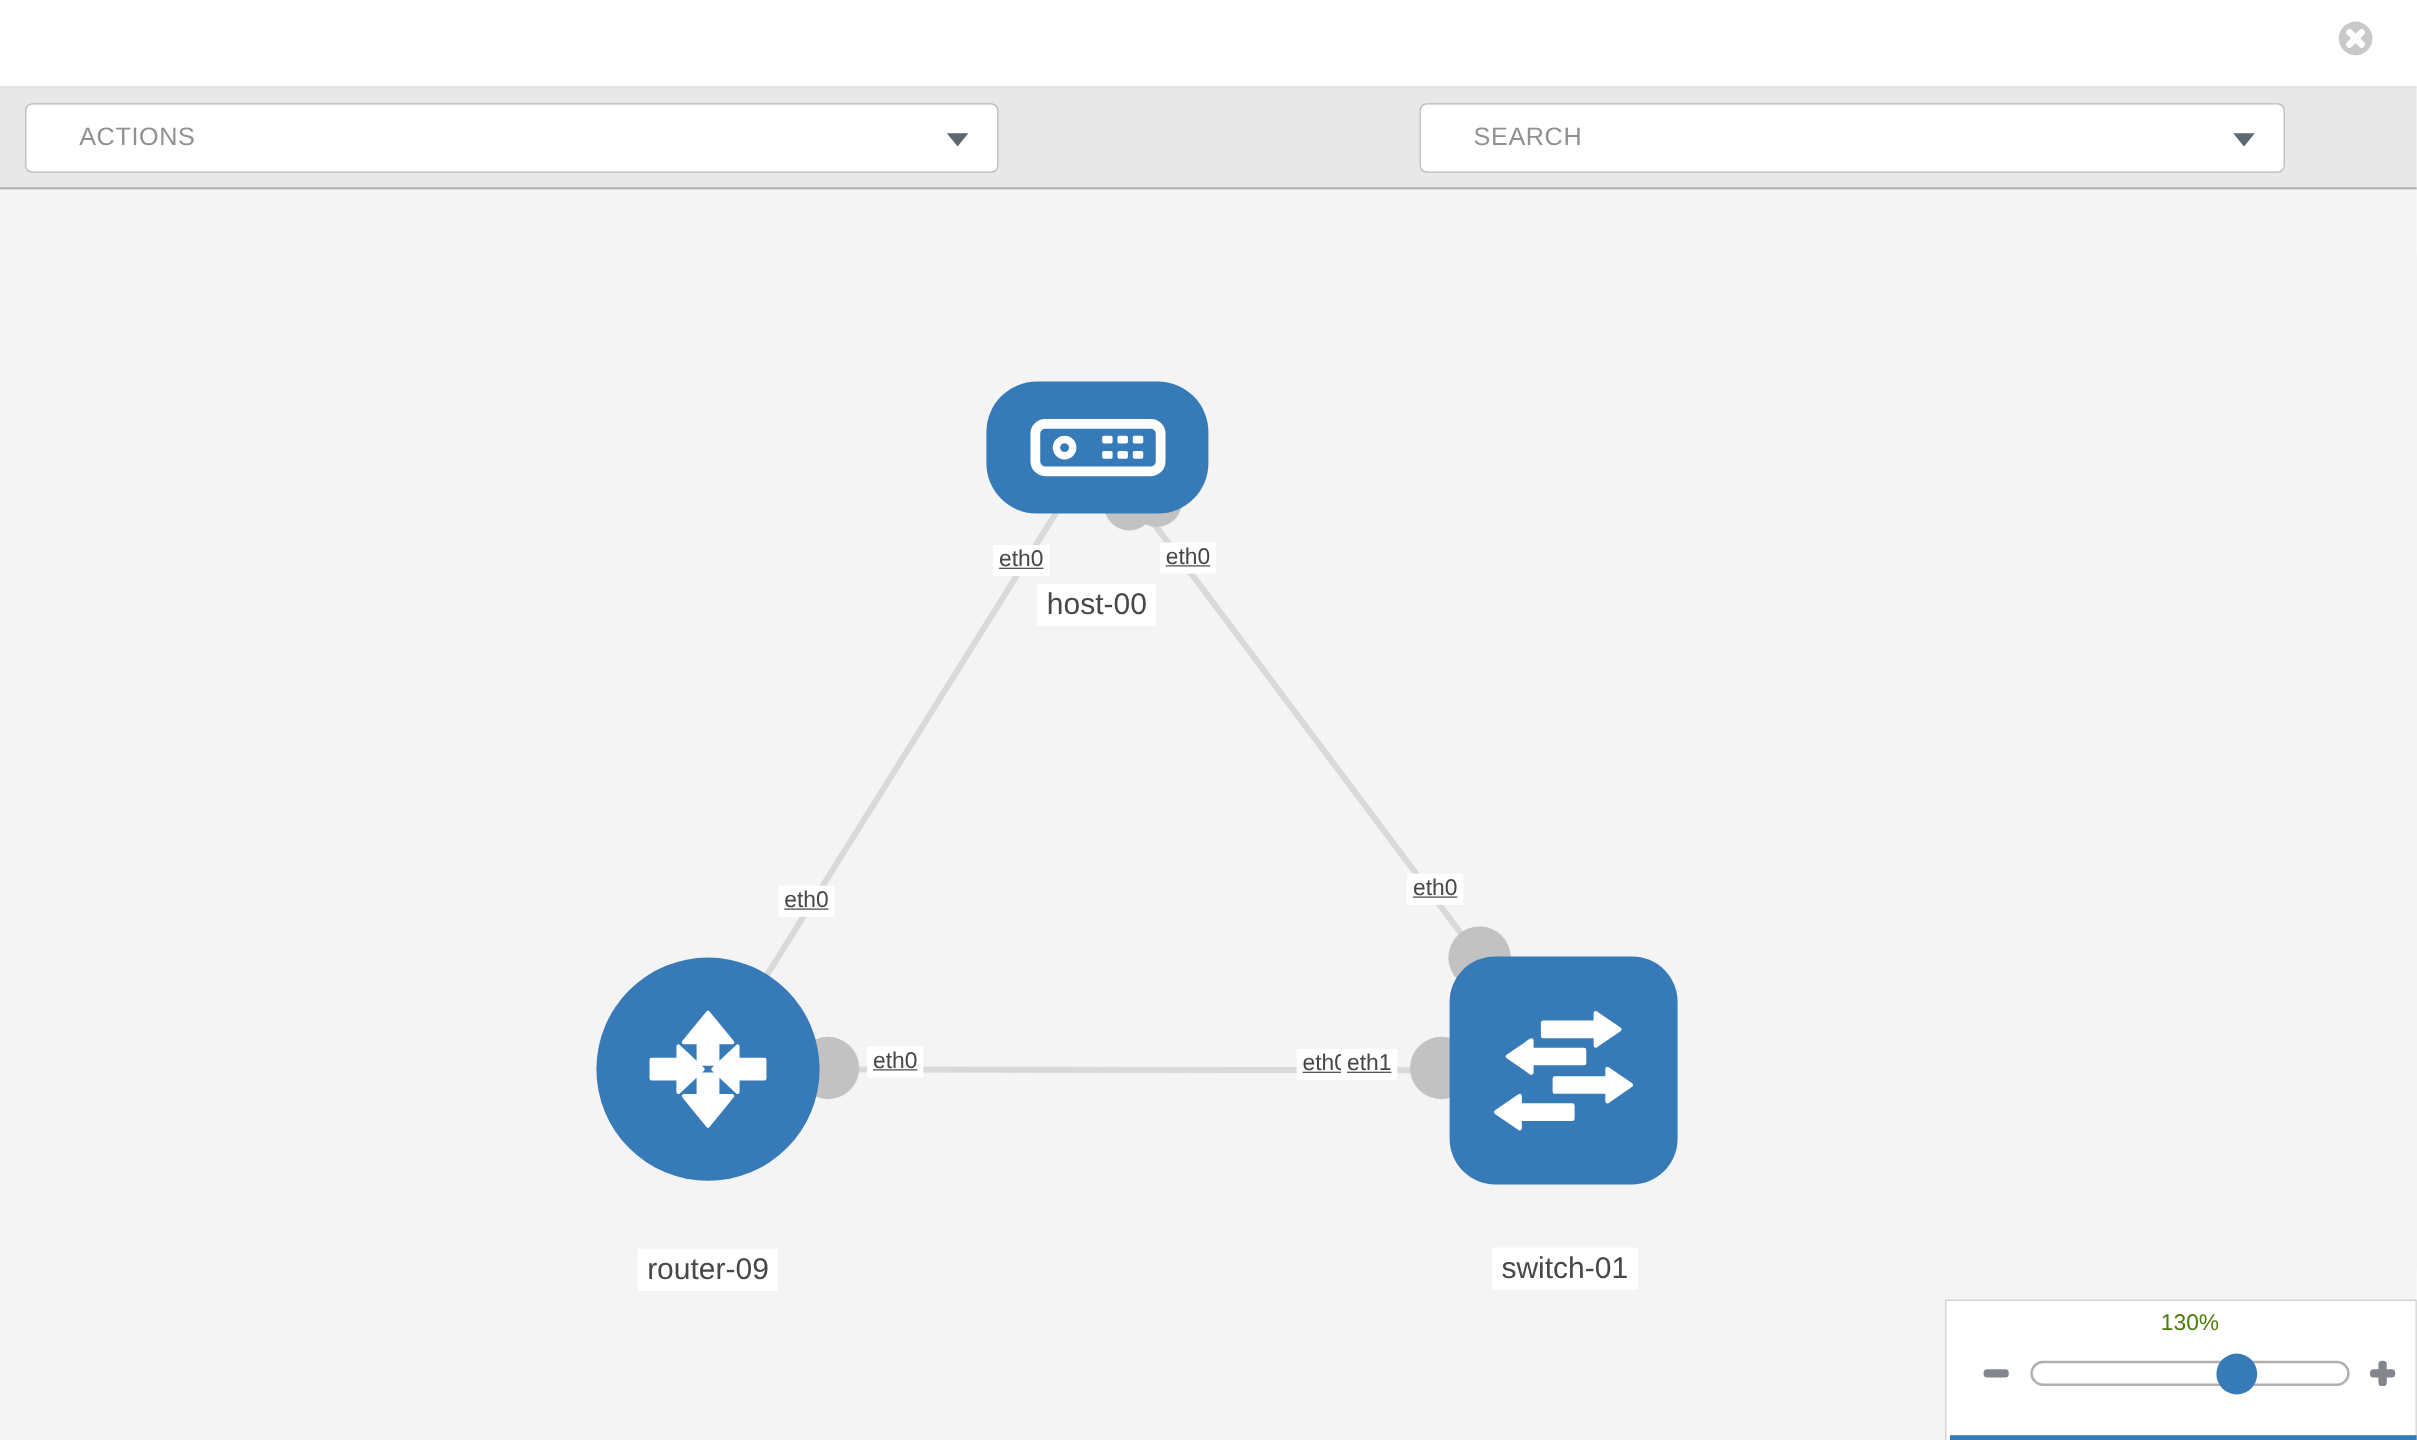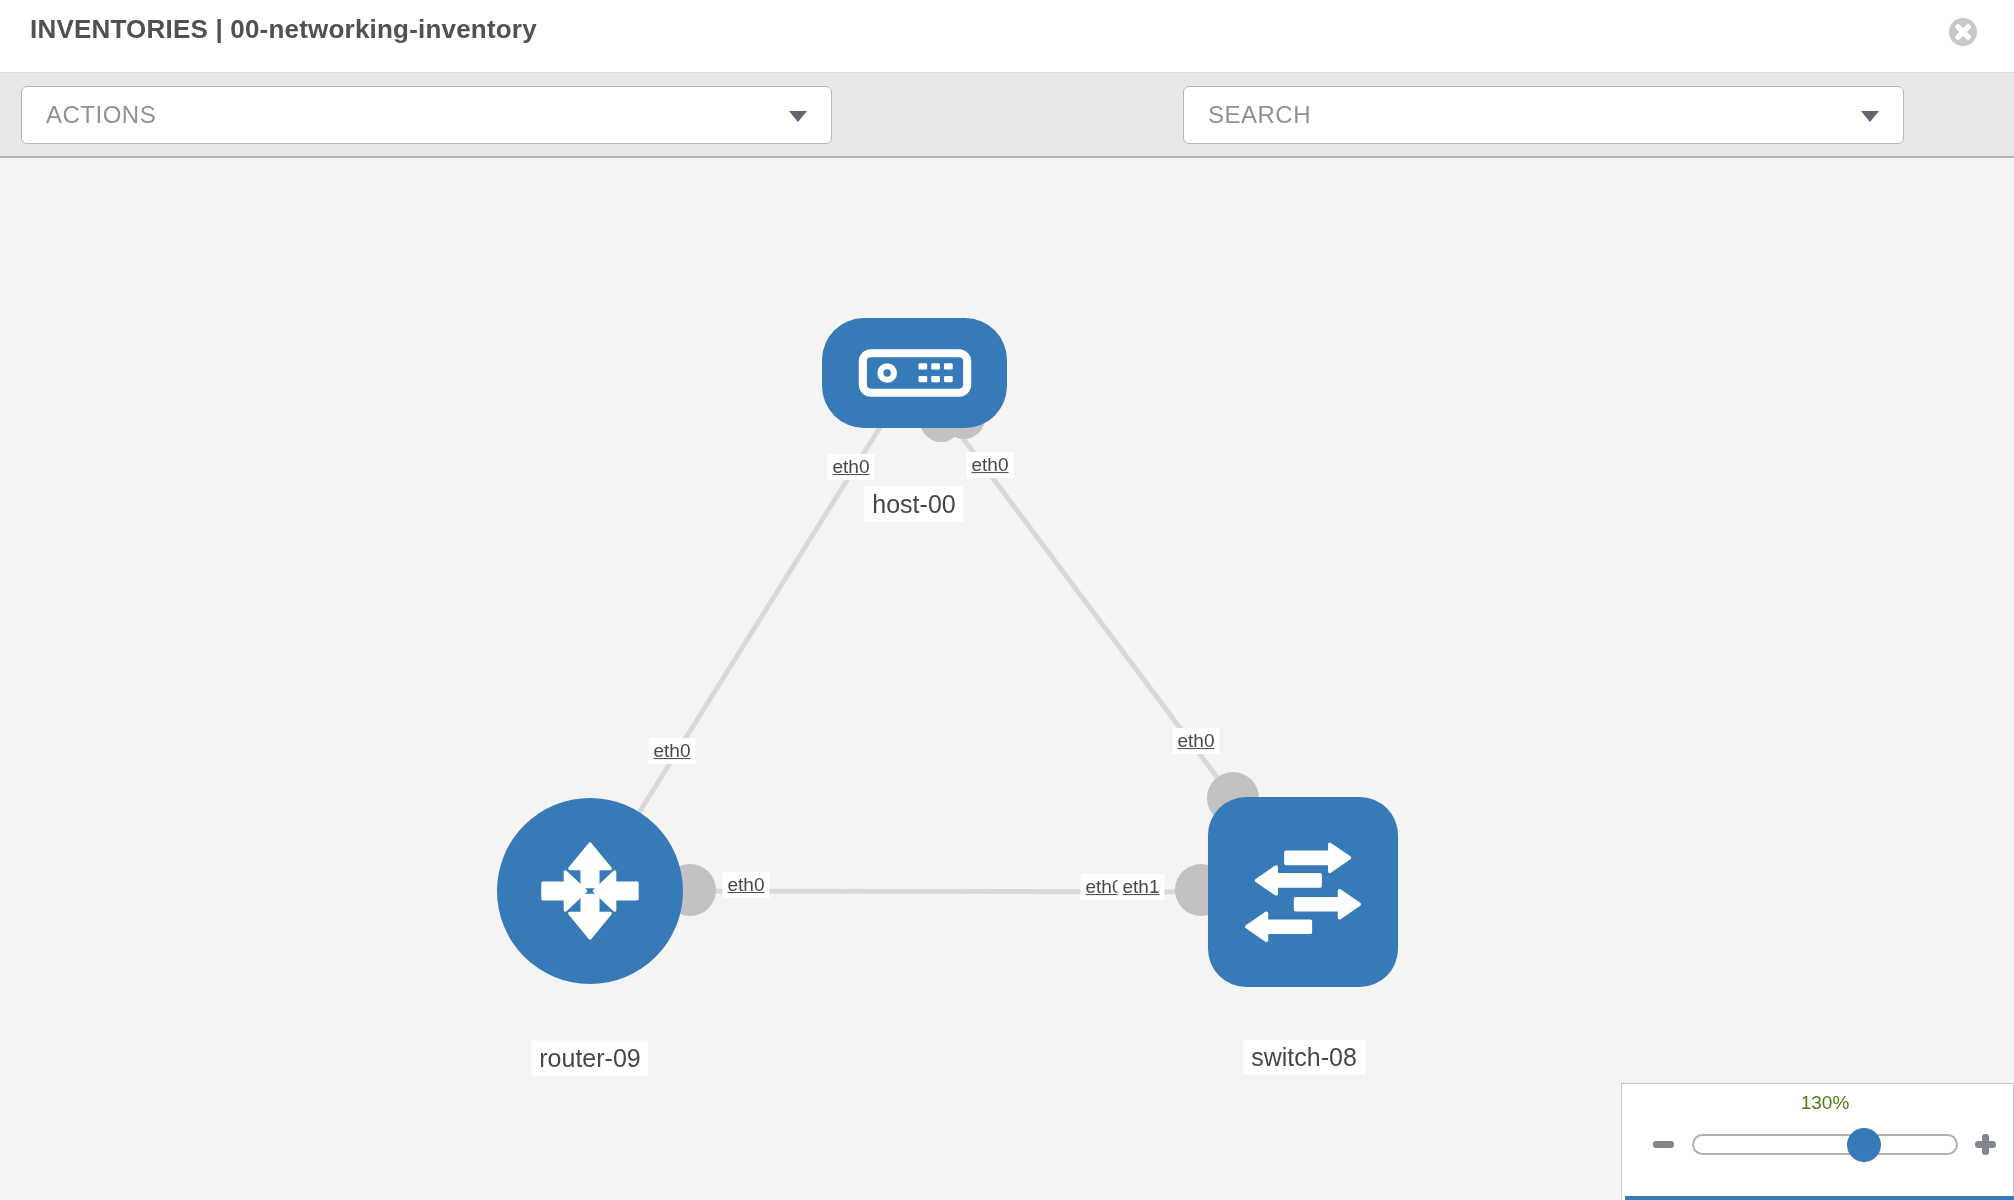--- a/index.html
+++ b/index.html
@@ -12,21 +12,21 @@
   .hdr h1 { position:absolute; left:30px; top:14px; font-size:26px; font-weight:bold;
             color:#515151; letter-spacing:0.2px; }
   .close-btn { position:absolute; left:1948px; top:17px; width:30px; height:30px; cursor:pointer; }
 
   
   .toolbar { position:absolute; left:0; top:72px; width:2014px; height:86px;
              background:#e8e8e8; border-top:1px solid #dcdcdc; border-bottom:2px solid #b3b3b3; }
   .select { position:absolute; top:13px; height:58px; background:#fff;
             border:1px solid #b7b7b7; border-radius:6px; display:flex; align-items:center;
             padding:0 24px; cursor:pointer; }
-  .select .ph { font-size:24px; color:#919191; letter-spacing:0.5px; }
+  .select .ph { font-size:21px; color:#919191; letter-spacing:0.5px;margin-left:20px; }
   .select .caret { position:absolute; right:24px; top:24px; width:0; height:0;
                    border-left:9px solid transparent; border-right:9px solid transparent;
                    border-top:11px solid #5e6870; }
   .sel-actions { left:21px; width:811px; }
   .sel-search  { left:1183px; width:721px; }
   .tool-ico { position:absolute; top:98px; width:34px; height:34px; cursor:pointer; }
   .ico-wrench { left:1050px; }
   .ico-key    { left:1118px; }
 
   
@@ -62,21 +62,20 @@
                 background:#377ab8; border-radius:50%; cursor:grab; }
   .blue-strip { position:absolute; z-index:6; left:1625px; top:1038px; width:389px; height:4px;
                 background:#377ab8; }
 </style>
 </head>
 <body>
 
 <div class="app">
 
   <header class="hdr">
-    <h1>INVENTORIES | 00-networking-inventory</h1>
     <div class="close-btn">
       <svg width="30" height="30" viewBox="0 0 30 30">
         <circle cx="15" cy="15" r="14" fill="#c9c9c9"></circle>
         <path d="M10 10 L20 20 M20 10 L10 20" stroke="#fff" stroke-width="5.5" stroke-linecap="round"></path>
       </svg>
     </div>
   </header>
 
   <div class="toolbar">
     <div class="select sel-actions">
@@ -151,21 +150,21 @@
           <path d="M36 17.5 H72 V11 L88 22 L72 33 V26.5 H36 Z"></path>
           <path d="M64 36 H28 V29.5 L12 40.5 L28 51.5 V45 H64 Z"></path>
           <path d="M44 55.5 H80 V49 L96 60 L80 71 V64.5 H44 Z"></path>
           <path d="M56 74 H20 V67.5 L4 78.5 L20 89.5 V83 H56 Z"></path>
         </g>
       </svg>
     </div>
 
     <div class="chip chip-name" style="left:914px; top:302px;">host-00</div>
     <div class="chip chip-name" style="left:590px; top:856px;">router-09</div>
-    <div class="chip chip-name" style="left:1304px; top:855px;">switch-08</div>
+    <div class="chip chip-name" style="left:1304px; top:855px;">switch-01</div>
 
     <div class="chip chip-if" style="left:851px;  top:309px;">eth0</div>
     <div class="chip chip-if" style="left:990px;  top:307px;">eth0</div>
     <div class="chip chip-if" style="left:672px;  top:593px;">eth0</div>
     <div class="chip chip-if" style="left:1196px; top:583px;">eth0</div>
     <div class="chip chip-if" style="left:746px;  top:727px;">eth0</div>
     <div class="chip chip-if" style="left:1104px; top:729px;">eth0</div>
     <div class="chip chip-if chip-over" style="left:1141px; top:729px;">eth1</div>
 
     <div class="zoom-panel">

